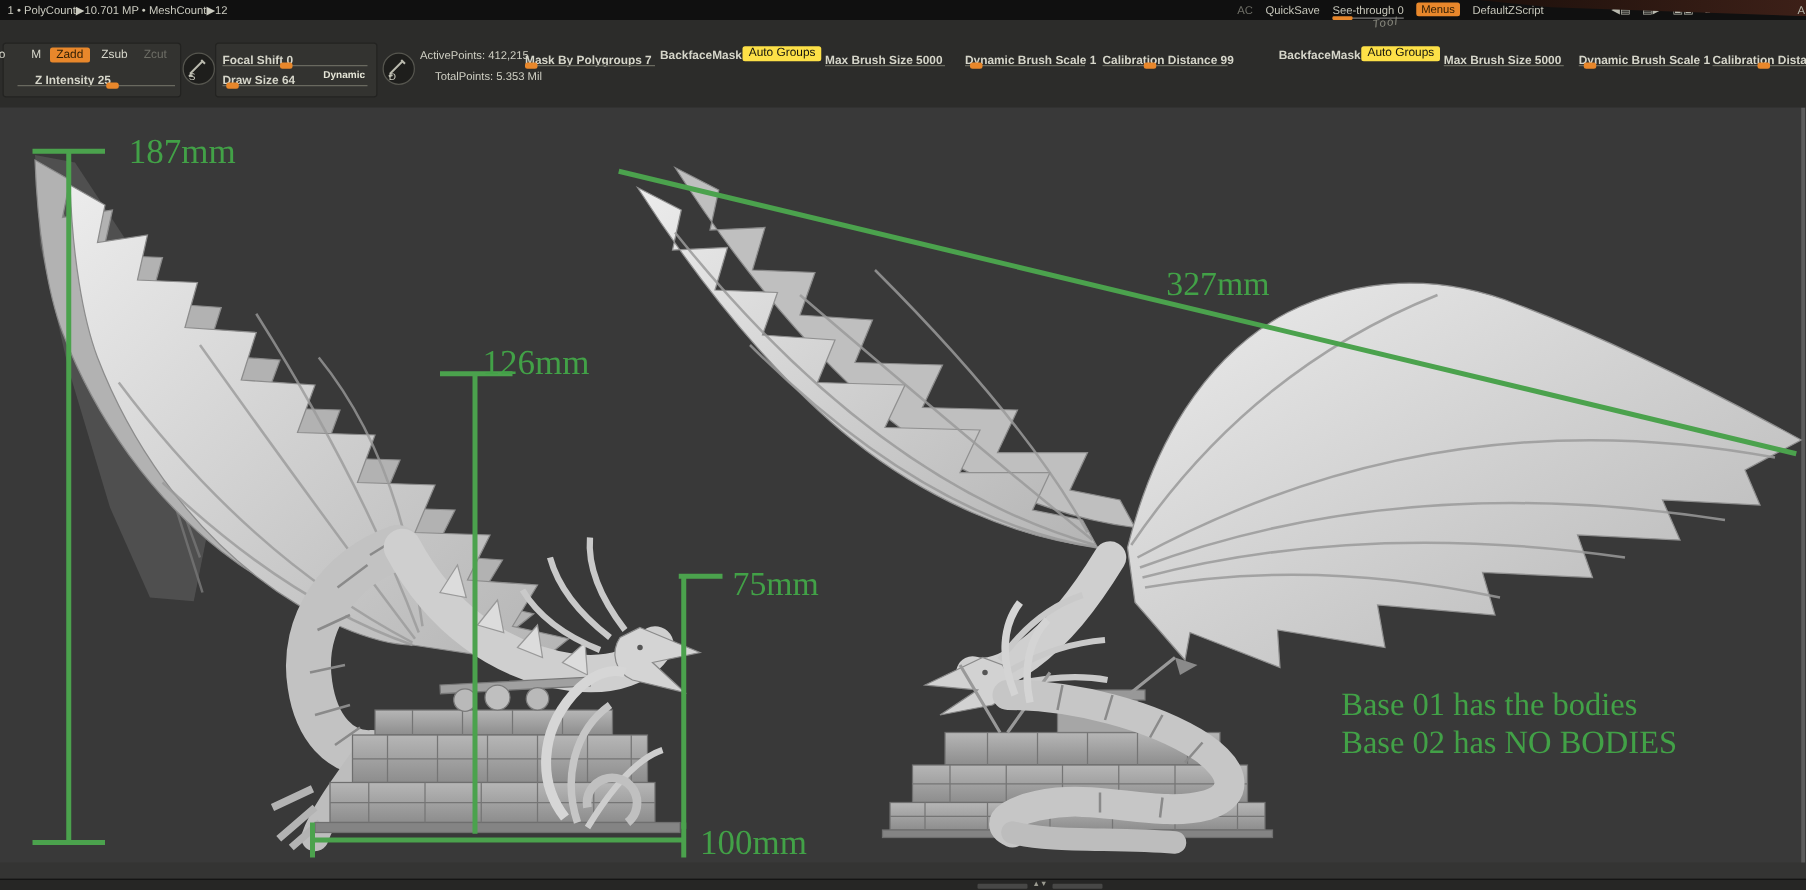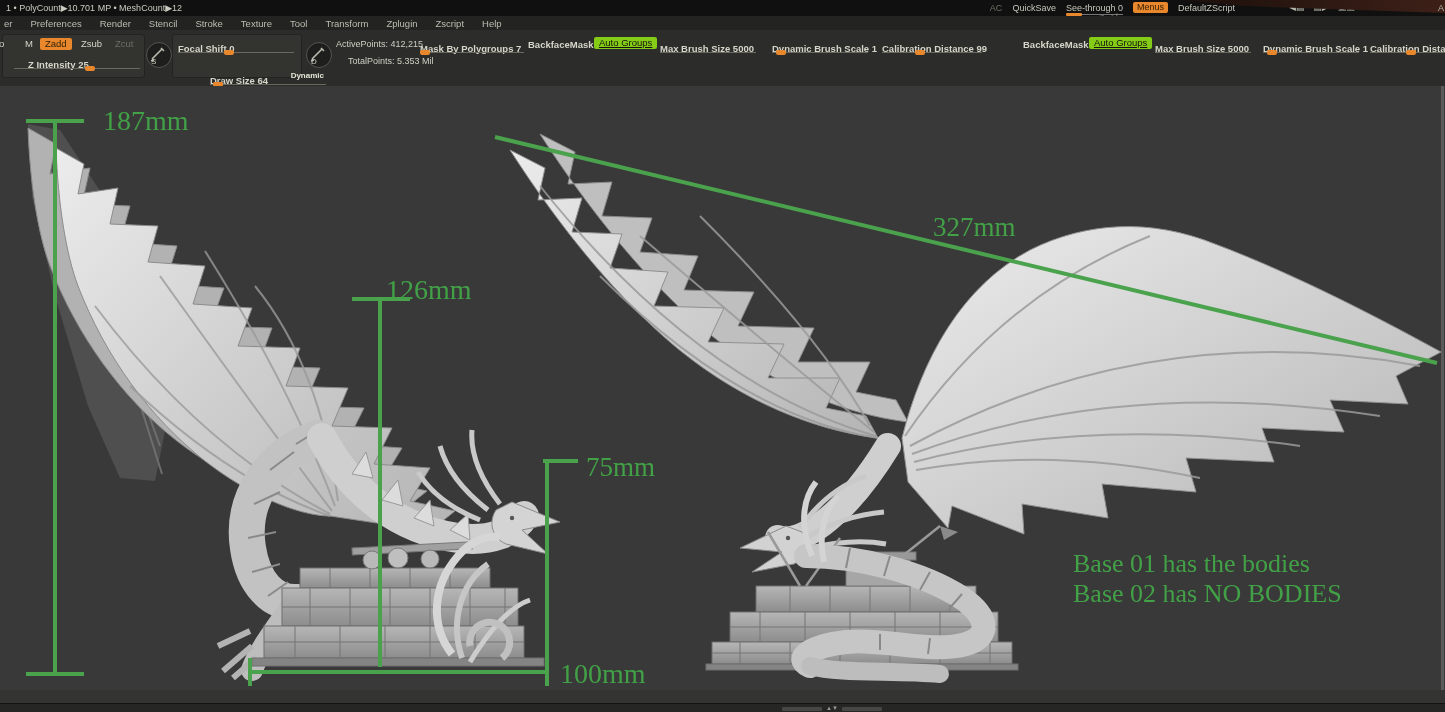--- a/index.html
+++ b/index.html
@@ -29,21 +29,21 @@
   .menubar span{font-size:9.5px;color:#bdbdb1;}
 
   
   .toolbar{position:absolute;left:0;top:30px;width:1445px;height:52px;background:#2c2c2a;}
   .grp{position:absolute;background:#333330;border:1px solid #232321;border-radius:3px;}
   .btn{position:absolute;font-size:9.5px;line-height:12px;padding:0 5px;background:#3f3f3c;
        color:#d6d6ca;border-radius:2px;white-space:nowrap;}
   .btn.orange{background:#e8872b;color:#2e1d04;}
   .btn.plain{background:transparent;}
   .btn.dim{background:transparent;color:#6e6e66;}
-  .btn.light{background:#84cc16;color:#15150e;text-decoration:underline;}
+  .btn.light{background:#fde047;color:#15150e;}
   .slider{position:absolute;height:15px;}
   .slabel{font-size:9.5px;color:#d6d6ca;white-space:nowrap;font-weight:bold;}
   .track{position:absolute;left:0;right:0;bottom:0;height:1px;background:#69695f;}
   .handle{position:absolute;bottom:-2px;width:10px;height:5px;background:#e8872b;border-radius:2px;}
   .dyn-tag{position:absolute;right:2px;top:1px;font-size:8px;font-weight:bold;color:#e6e6d8;}
   .brushicon{position:absolute;width:24px;height:24px;border-radius:50%;background:#1e1e1c;
              border:1px solid #56564f;}
   .brushicon .blet{position:absolute;left:4px;bottom:1px;font-size:8px;color:#cfcfc3;}
   .ptslabel{position:absolute;font-size:9px;color:#cfcfc3;white-space:nowrap;}
 
@@ -82,33 +82,20 @@
       <span>▤▶</span>
       <span>▣▣</span>
       <span>z</span>
       <span>↶</span>
     </div>
     <div class="wedge"></div>
     <span class="edge-a">A</span>
   </div>
   <span class="tool-note">Tool</span>
 
-  <div class="menubar">
-    <span>er</span>
-    <span>Preferences</span>
-    <span>Render</span>
-    <span>Stencil</span>
-    <span>Stroke</span>
-    <span>Texture</span>
-    <span>Tool</span>
-    <span>Transform</span>
-    <span>Zplugin</span>
-    <span>Zscript</span>
-    <span>Help</span>
-  </div>
 
   <div class="toolbar">
     <div class="grp" style="left:2px;top:4px;width:141px;height:42px;"></div>
     <span class="btn plain" style="left:-6px;top:8px;">o</span>
     <span class="btn plain" style="left:20px;top:8px;">M</span>
     <span class="btn orange" style="left:40px;top:8px;">Zadd</span>
     <span class="btn plain" style="left:76px;top:8px;">Zsub</span>
     <span class="btn dim" style="left:110px;top:8px;">Zcut</span>
     <div class="slider" style="left:14px;top:24px;width:126px;">
       <span class="slabel" style="margin-left:14px;">Z Intensity 25</span>
@@ -122,21 +109,21 @@
       </svg>
       <span class="blet">S</span>
     </div>
 
     <div class="grp" style="left:172px;top:4px;width:128px;height:42px;"></div>
     <div class="slider" style="left:178px;top:8px;width:116px;">
       <span class="slabel">Focal Shift 0</span>
       <div class="track"></div>
       <div class="handle" style="left:40%;"></div>
     </div>
-    <div class="slider" style="left:178px;top:40px;width:116px;margin-left:32px;">
+    <div class="slider" style="left:178px;top:24px;width:116px;">
       <span class="slabel">Draw Size 64</span>
       <span class="dyn-tag">Dynamic</span>
       <div class="track"></div>
       <div class="handle" style="left:3%;"></div>
     </div>
 
     <div class="brushicon" style="left:306px;top:12px;">
       <svg width="22" height="22" viewBox="0 0 22 22">
         <path d="M5 16 L15 6 M14 5 l3 3 M4 18 l3 -1" stroke="#b9b9ad" stroke-width="1.6" fill="none"></path>
       </svg>

